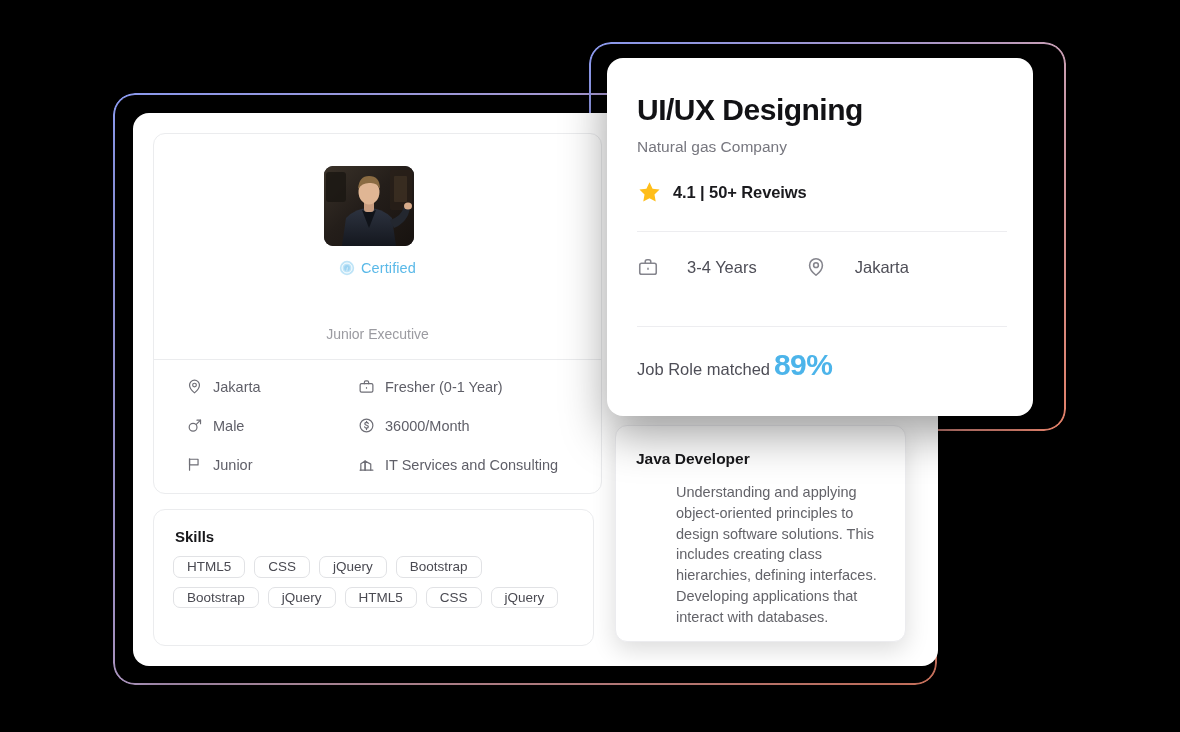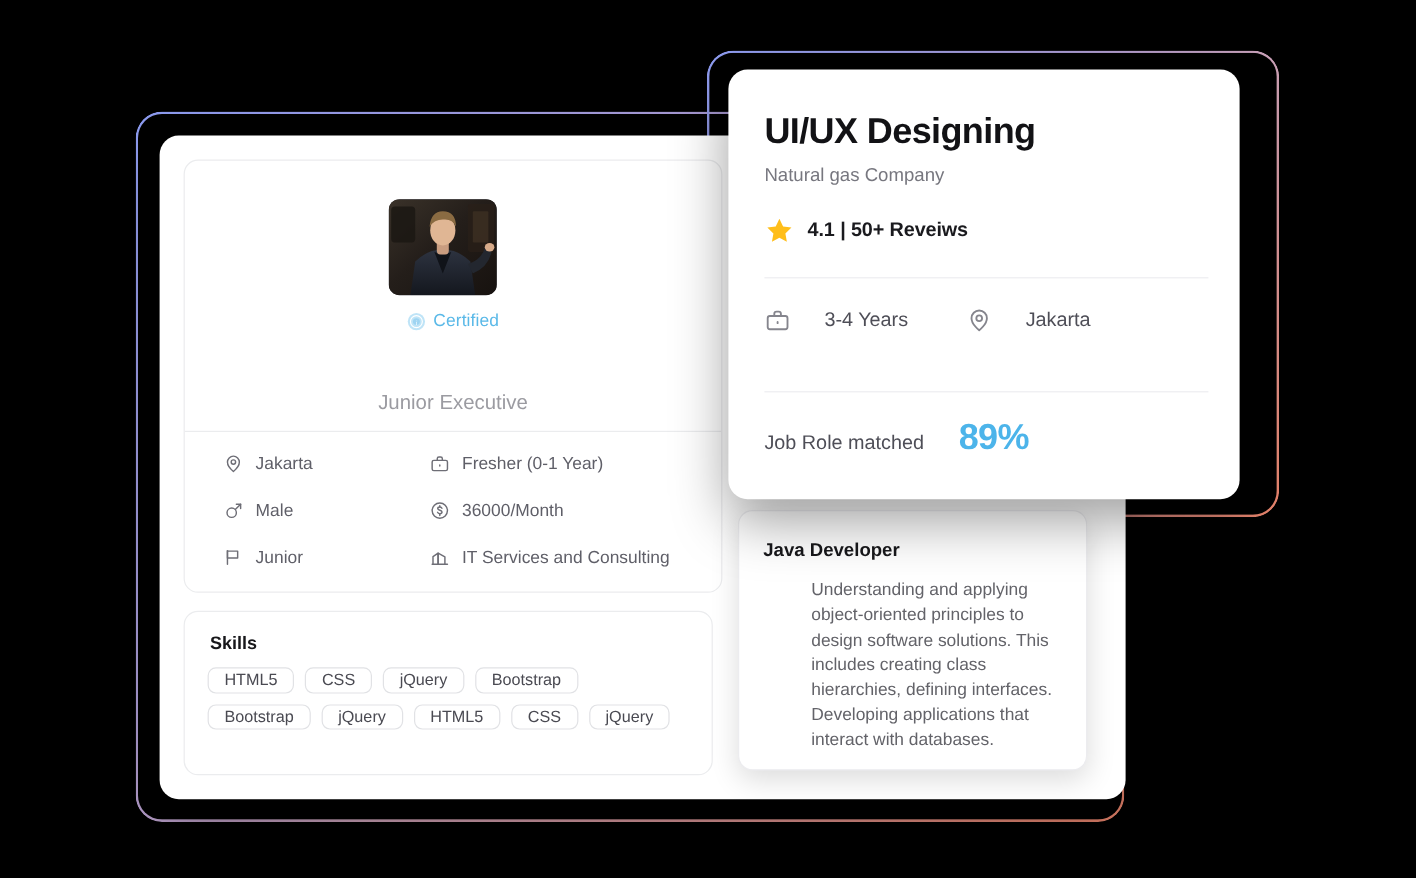--- a/index.html
+++ b/index.html
@@ -101,21 +101,21 @@
     position: absolute; left: 0; right: 0; top: 152px;
     text-align: center;
     font-size: 25px;
     font-weight: 700;
     color: #17171a;
     letter-spacing: -.3px;
   }
   .person-role {
     position: absolute; left: 0; right: 0; top: 192px;
     text-align: center;
-    font-size: 17px;
+    font-size: 14px;
     color: #9b9ba1;
   }
 
   .identity-divider {
     position: absolute;
     left: 0; right: 0; top: 225px;
     height: 1px; background: #ebecee;
   }
 
   .meta-grid {
@@ -182,21 +182,21 @@
   .job-facts {
     position: absolute; top: 198px; left: 0;
     display: flex; align-items: center; gap: 48px;
   }
   .fact { display: flex; align-items: center; gap: 28px; }
   .fact .ico { width: 22px; height: 22px; flex: 0 0 22px; display: block; color: #85858d; }
   .fact .txt { font-size: 16.5px; color: #4e4e57; white-space: nowrap; }
 
   .match-row {
     position: absolute; top: 290px; left: 0;
-    display: flex; align-items: baseline; gap: 29px;
+    display: flex; align-items: baseline; gap: 4px;
   }
   .match-label { font-size: 16.5px; color: #4e4e57; }
   .match-value { font-size: 30px; font-weight: 800; color: #4cb4ea; letter-spacing: -.6px; }
 
   
   #card-java {
     left: 615px;
     top: 425px;
     width: 291px;
     height: 217px;

